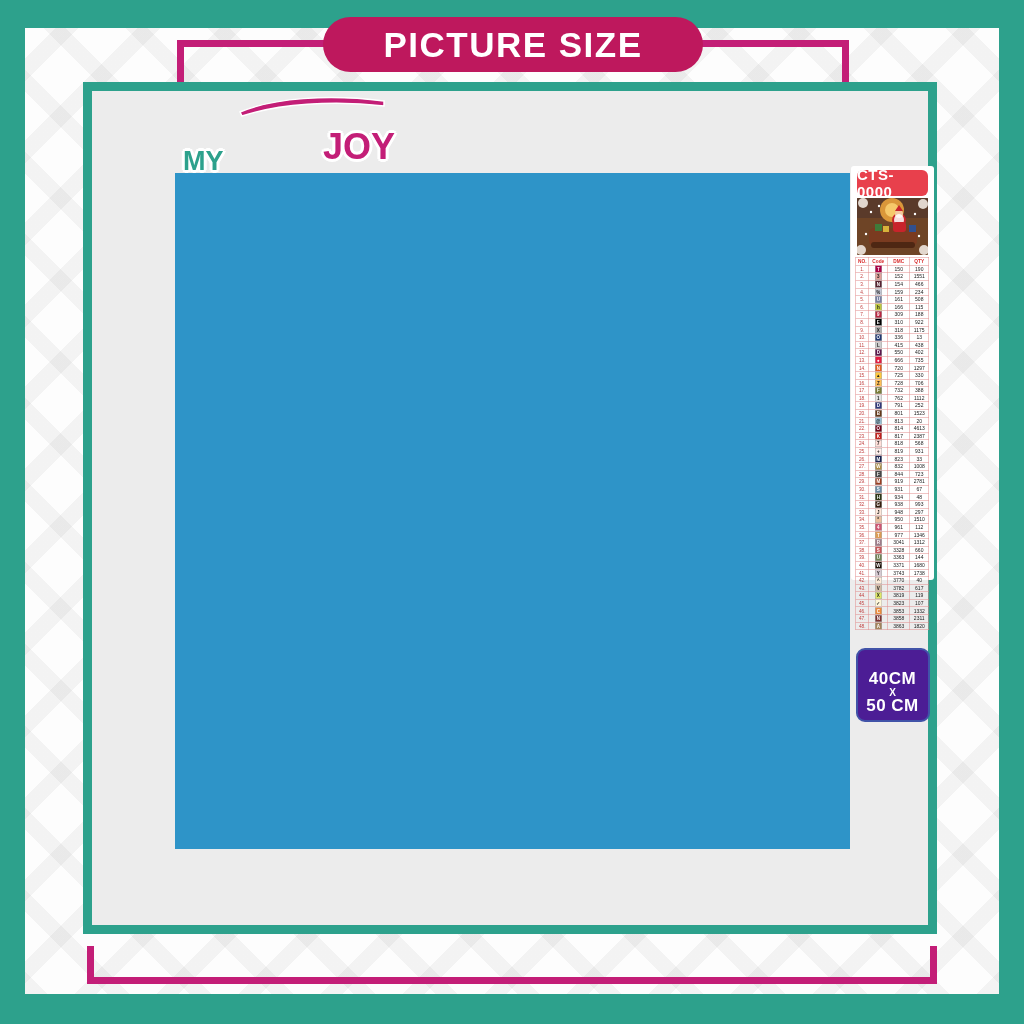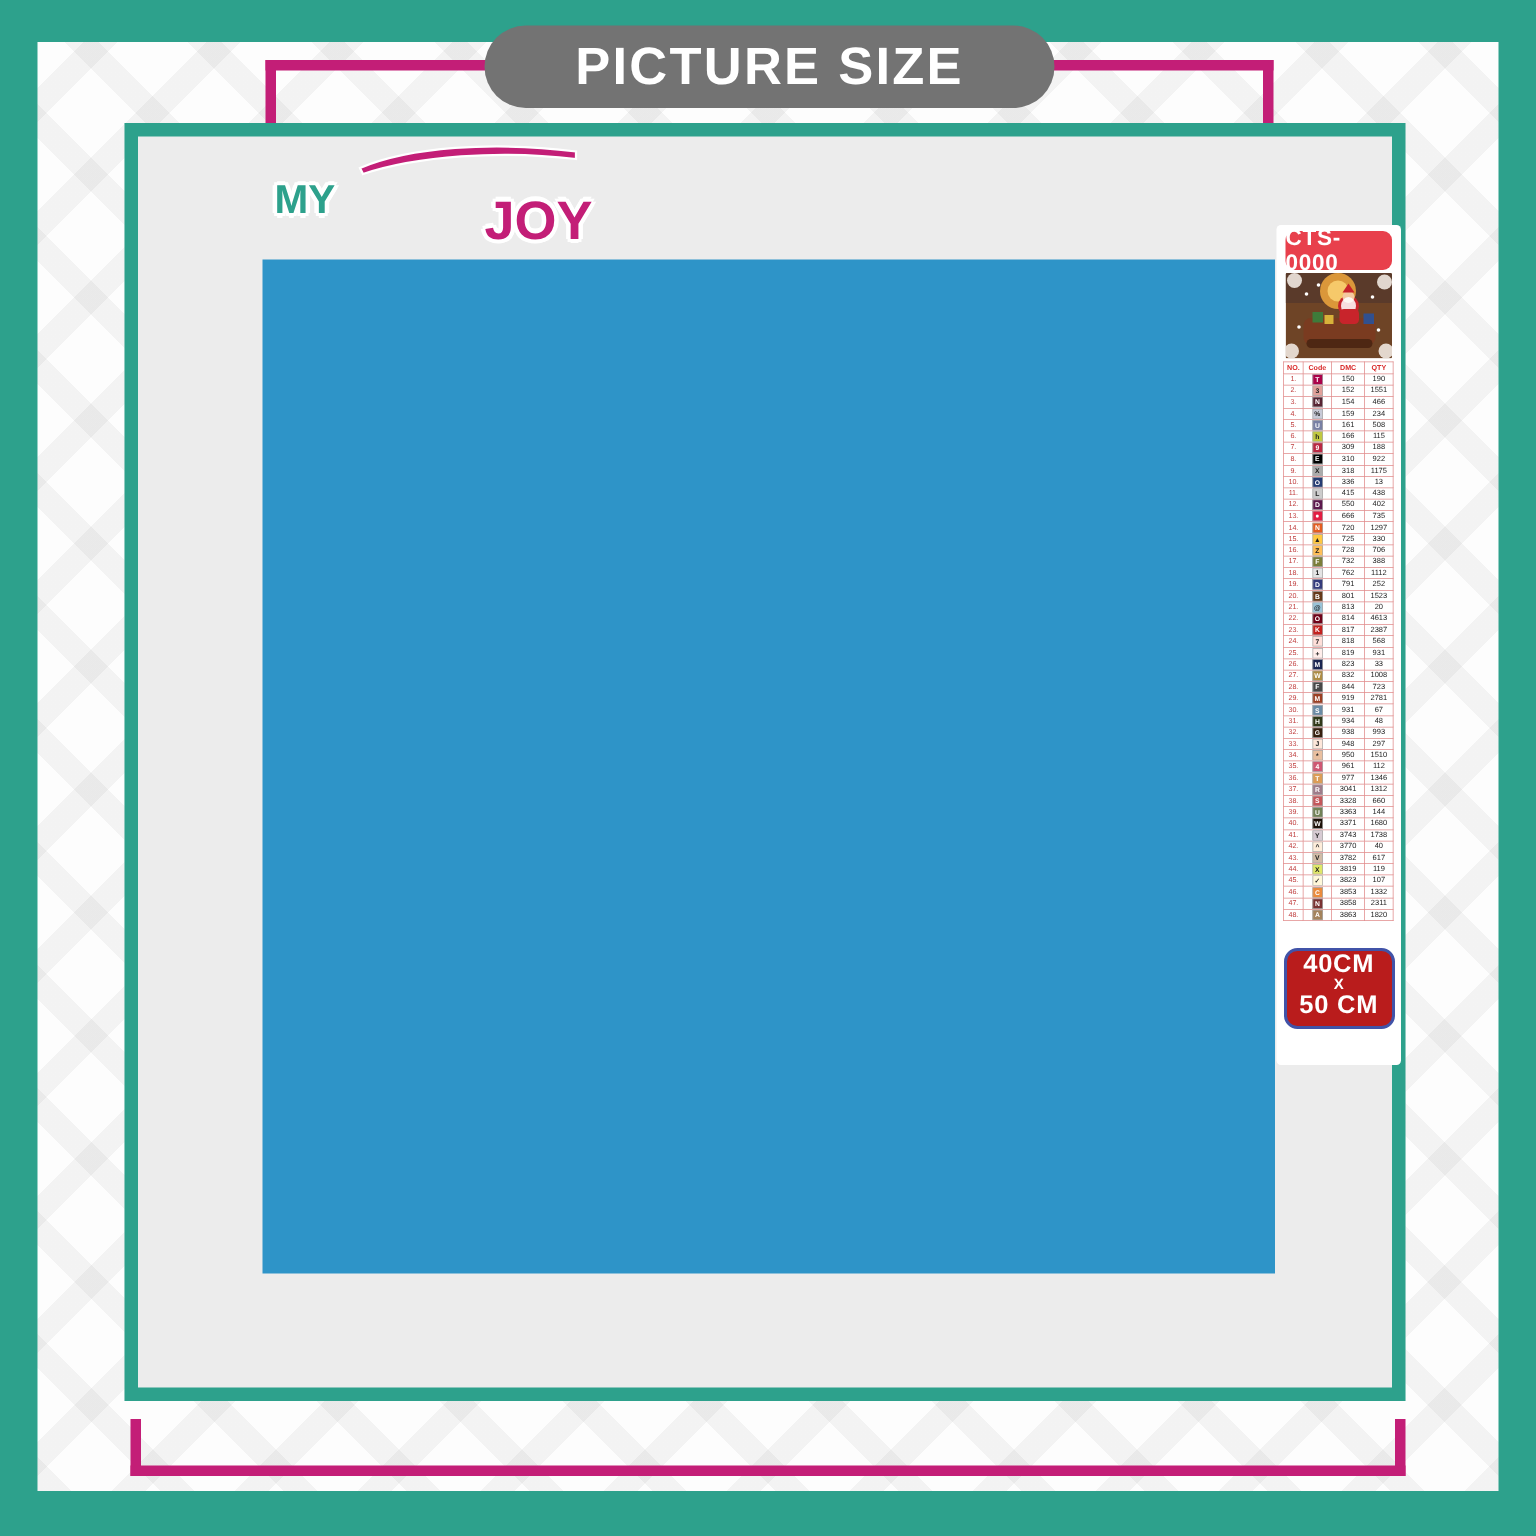--- a/index.html
+++ b/index.html
@@ -16,70 +16,70 @@
   
   .mline{position:absolute;background:#C31E77;}
   .br-top-h{left:177px;top:40px;width:672px;height:7px;}
   .br-top-vl{left:177px;top:40px;width:7px;height:123px;}
   .br-top-vr{left:842px;top:40px;width:7px;height:123px;}
   .br-bot-vl{left:87px;top:946px;width:7px;height:38px;}
   .br-bot-vr{left:930px;top:946px;width:7px;height:38px;}
   .br-bot-h{left:87px;top:977px;width:850px;height:7px;}
 
   
-  .pill{position:absolute;background:#737373;border-radius:30px;color:#fff;
+  .pill{position:absolute;background:#be185d;border-radius:30px;color:#fff;
     font-weight:900;font-size:35px;letter-spacing:1.5px;text-align:center;
     display:flex;align-items:center;justify-content:center;z-index:5;}
   .pill-top{left:323px;top:17px;width:380px;height:55px;}
   .pill-bottom{left:318px;top:957px;width:390px;height:53px;}
 
   
   .frame{position:absolute;left:83px;top:82px;width:854px;height:852px;
     border:9px solid #2DA18C;background:#ECECEC;box-sizing:border-box;}
 
   
   .pasting{position:absolute;left:175px;top:173px;width:675px;height:676px;
     background:#2E94C8;display:flex;flex-direction:column;align-items:center;justify-content:center;
     color:#fff;font-weight:900;font-size:92px;letter-spacing:4px;line-height:0.98;text-align:center;}
 
   
   .logo{position:absolute;left:183px;top:94px;width:215px;height:76px;z-index:4;}
-  .logo .my{position:absolute;left:0px;top:24px;font-size:27px;font-weight:900;color:#2DA18C;
+  .logo .my{position:absolute;left:0px;top:52px;font-size:27px;font-weight:900;color:#2DA18C;
     text-shadow:-2px -2px 0 #fff,2px -2px 0 #fff,-2px 2px 0 #fff,2px 2px 0 #fff,0 3px 0 #fff,0 -3px 0 #fff,3px 0 0 #fff,-3px 0 0 #fff;}
   .logo .craft{position:absolute;left:37px;top:-8px;font-size:56px;font-weight:700;font-style:italic;
     font-family:"Liberation Serif",serif;color:#2DA18C;
     text-shadow:-2px -2px 0 #fff,2px -2px 0 #fff,-2px 2px 0 #fff,2px 2px 0 #fff,0 3px 0 #fff,0 -3px 0 #fff,3px 0 0 #fff,-3px 0 0 #fff;}
   .logo .joy{position:absolute;left:140px;top:32px;font-size:36px;font-weight:700;color:#C31E77;
     text-shadow:-2px -2px 0 #fff,2px -2px 0 #fff,-2px 2px 0 #fff,2px 2px 0 #fff,0 3px 0 #fff,0 -3px 0 #fff,3px 0 0 #fff,-3px 0 0 #fff;}
   .logo svg{position:absolute;left:55px;top:-2px;}
 
   
-  .sidebar{position:absolute;left:851px;top:150px;width:83px;height:560px;background:#fff;
+  .sidebar{position:absolute;left:851px;top:166px;width:83px;height:414px;background:#fff;
     border-radius:3px;z-index:3;}
   .cts{margin:4px auto 2px auto;width:71px;height:26px;background:#E8404C;border-radius:6px;
     color:#fff;font-weight:900;font-size:15px;letter-spacing:0.5px;
     display:flex;align-items:center;justify-content:center;}
   .thumb{width:71px;height:57px;margin:0 auto 2px auto;overflow:hidden;border-radius:1px;}
 
   
   .tablewrap{position:relative;width:76px;height:388px;margin:0 auto;}
   .tablewrap .inner{transform:scale(0.5);transform-origin:0 0;width:148px;}
   table.ct{border-collapse:collapse;width:146px;table-layout:fixed;margin-left:1px;}
   table.ct td,table.ct th{border:1px solid #E08A8A;text-align:center;padding:0;height:14.2px;
     font-size:10px;line-height:10px;overflow:hidden;white-space:nowrap;}
   table.ct th{color:#D92B2B;font-size:9.5px;font-weight:700;height:15px;}
   table.ct td{color:#222;}
   table.ct td.no{color:#C04040;font-size:9.5px;}
   col.c-no{width:26px;} col.c-code{width:38px;} col.c-dmc{width:44px;} col.c-qty{width:38px;}
   .sw{display:inline-block;width:12px;height:12px;border:1px solid #aaa;font-size:9px;line-height:12px;
     font-weight:700;text-align:center;vertical-align:middle;}
 
   
-  .size-badge{width:74px;margin:3px auto 0 auto;background:#b91c1c;border:2px solid #4153A8;
-    border-radius:9px;color:#fff;text-align:center;font-weight:900;padding:0 0 5px 0;box-sizing:border-box;}
+  .size-badge{width:74px;margin:3px auto 0 auto;background:#4c1d95;border:2px solid #4153A8;
+    border-radius:9px;color:#fff;text-align:center;font-weight:900;padding:20px 0 5px 0;box-sizing:border-box;}
   .size-badge .big{font-size:17px;line-height:18px;letter-spacing:0.5px;}
   .size-badge .x{font-size:10px;line-height:9px;font-weight:700;}
 </style>
 </head>
 <body>
 
 <div class="stage">
 
   <div class="chevron-bg"></div>
 

